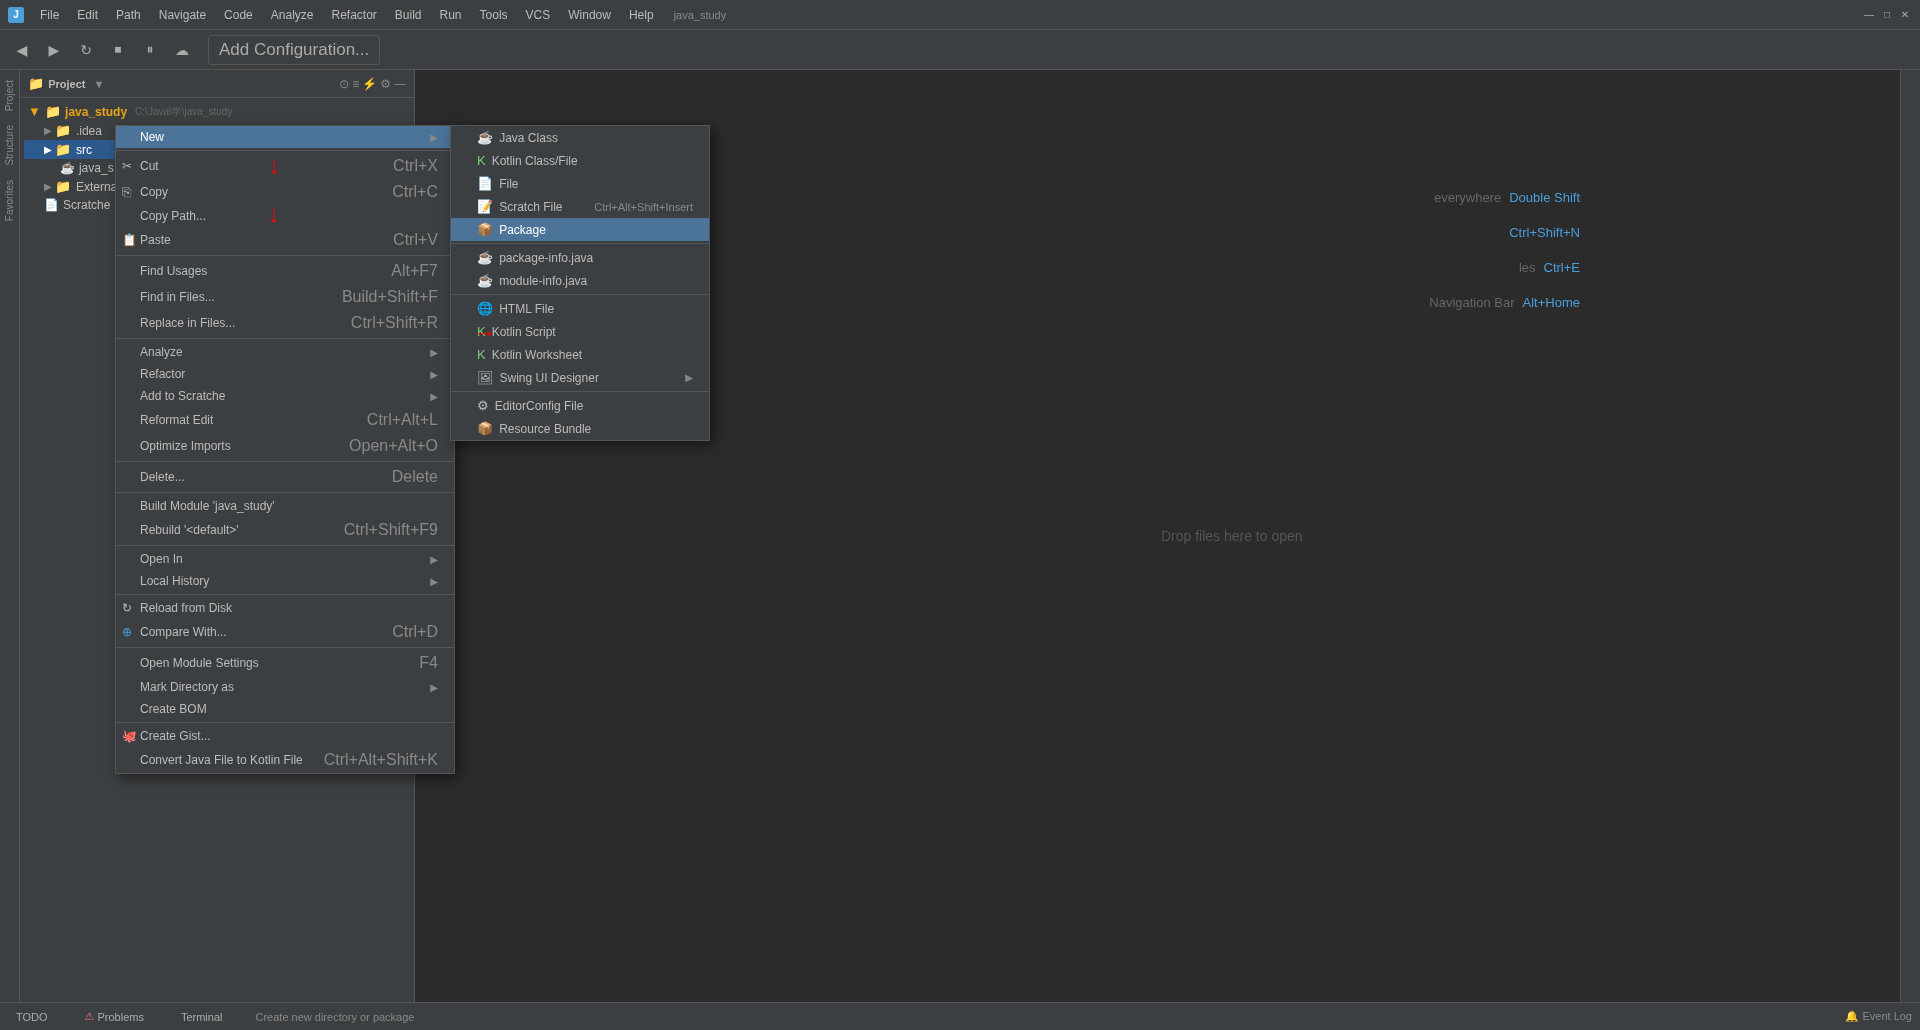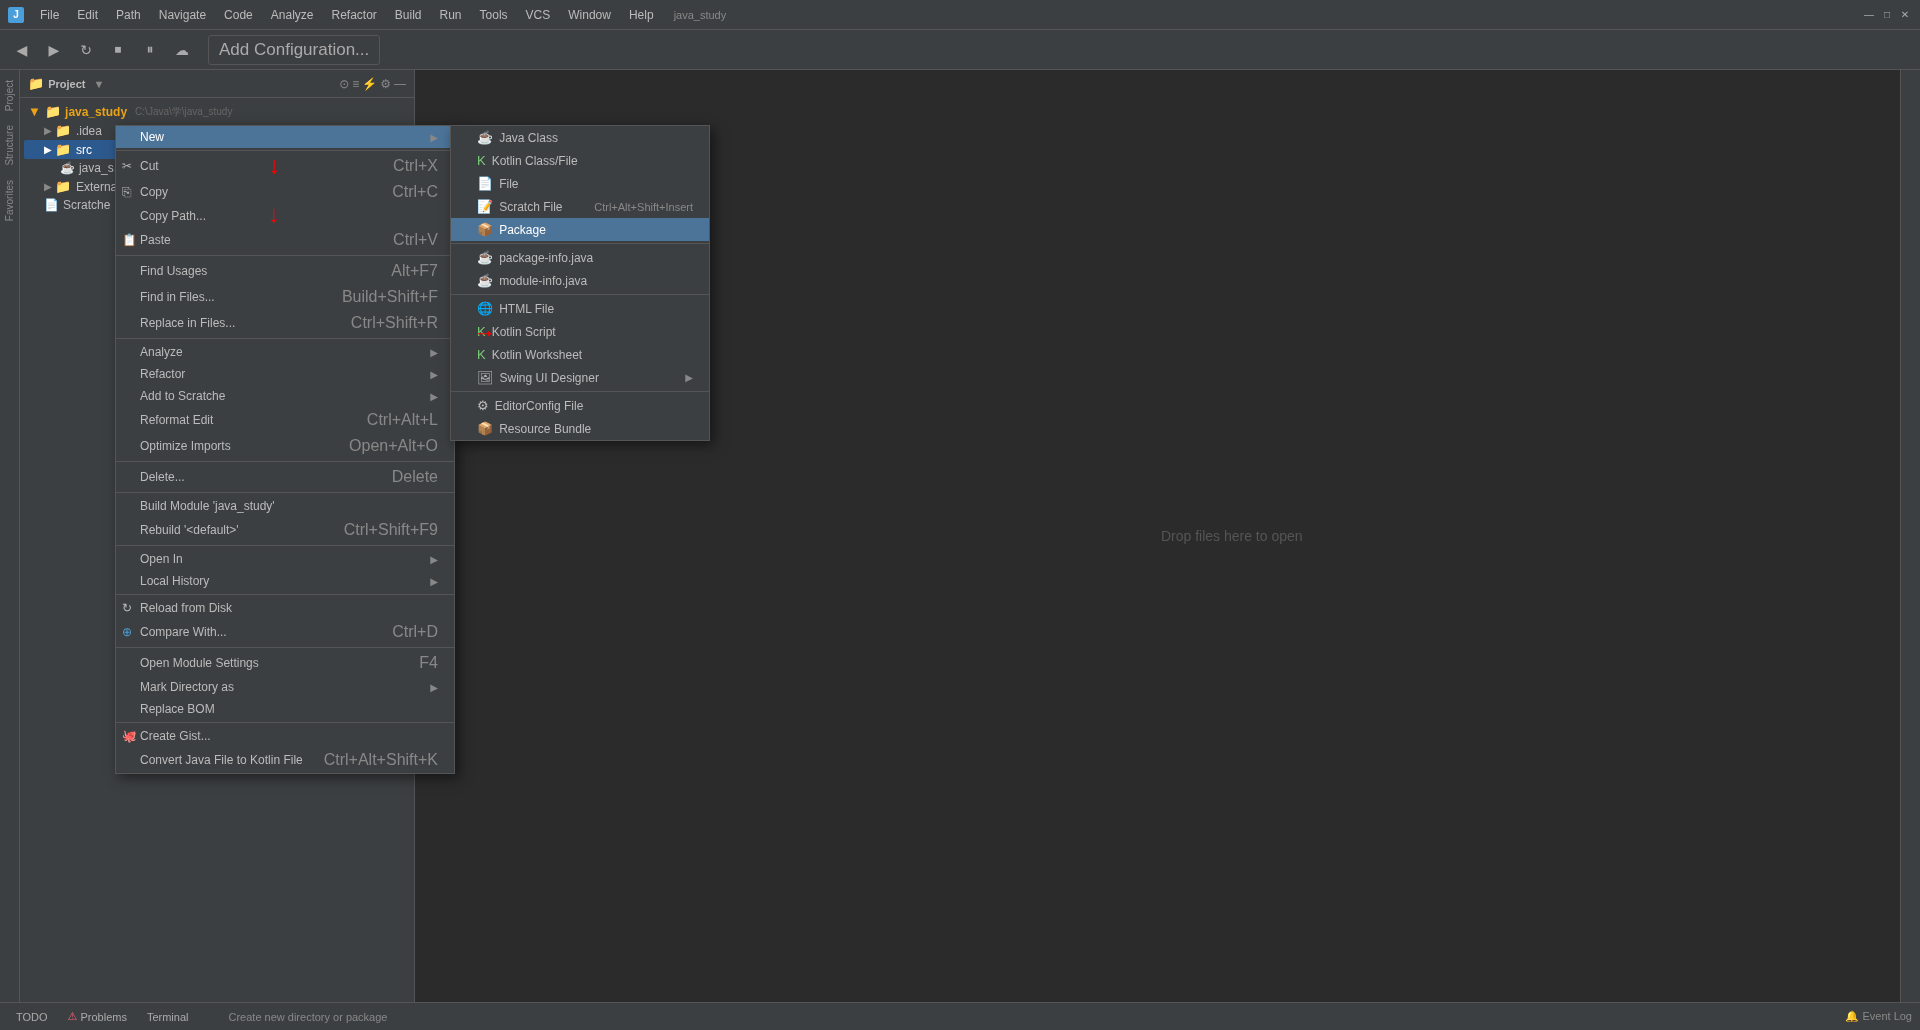--- a/index.html
+++ b/index.html
@@ -271,21 +271,21 @@
     
     #bottom-bar {
       height: 28px;
       background: #3c3f41;
       border-top: 1px solid #555;
       display: flex;
       align-items: center;
       padding: 12px 8px;
       font-size: 11px;
       color: #888;
-      gap: 4px;
+      gap: 21px;
     }
     .bottom-tab {
       display: flex;
       align-items: center;
       gap: 3px;
       padding: 0 8px;
       height: 100%;
       cursor: pointer;
       color: #aaa;
       font-size: 11px;
@@ -393,38 +393,56 @@
       </div>
 
       <div class="tree-item" style="padding-left:20px">
         <span style="font-size:12px">📄</span>
         <span>Scratche</span>
       </div>
     </div>
   </div>
 
   <div id="editor-area">
+    <div class="editor-hint">
+      <div class="hint-item">
+        <span>everywhere</span>
+        <span class="hint-key">Double Shift</span>
+      </div>
+      <div class="hint-item">
+        <span></span>
+        <span class="hint-key">Ctrl+Shift+N</span>
+      </div>
+      <div class="hint-item">
+        <span>les</span>
+        <span class="hint-key">Ctrl+E</span>
+      </div>
+      <div class="hint-item">
+        <span>Navigation Bar</span>
+        <span class="hint-key">Alt+Home</span>
+      </div>
+    </div>
     <div class="drop-text">Drop files here to open</div>
   </div>
 
   <div id="right-sidebar"></div>
 </div>
 
 <div id="bottom-bar">
   <div class="bottom-tab">
     <span>TODO</span>
   </div>
   <div class="bottom-tab">
     <span style="color:#e67;font-size:11px">⚠</span>
     <span>Problems</span>
   </div>
   <div class="bottom-tab">
     <span>Terminal</span>
   </div>
-  <span style="margin-left:28px;font-size:11px;color:#888">Create new directory or package</span>
+  <span style="margin-left:4px;font-size:11px;color:#888">Create new directory or package</span>
   <span style="margin-left:auto;font-size:11px;color:#888">
     <span>🔔</span>
     <span>Event Log</span>
   </span>
 </div>
 
 <div id="context-menu">
 
   <div class="ctx-item highlighted">
     <span class="ctx-icon"></span>
@@ -519,21 +537,21 @@
   <div class="ctx-separator"></div>
   <div class="ctx-item">
     <span>Open Module Settings</span>
     <span class="shortcut">F4</span>
   </div>
   <div class="ctx-item">
     <span>Mark Directory as</span>
     <span class="arrow">▶</span>
   </div>
   <div class="ctx-item">
-    <span>Replace BOM</span>
+    <span>Create BOM</span>
   </div>
   <div class="ctx-separator"></div>
   <div class="ctx-item">
     <span class="ctx-icon">🐙</span>
     <span>Create Gist...</span>
   </div>
   <div class="ctx-item">
     <span>Convert Java File to Kotlin File</span>
     <span class="shortcut">Ctrl+Alt+Shift+K</span>
   </div>

